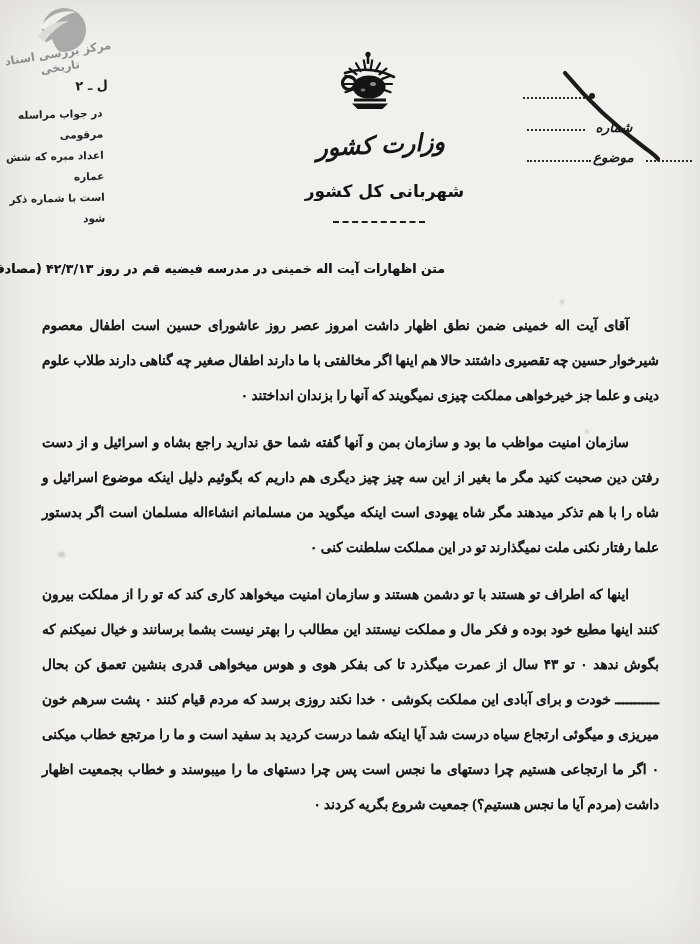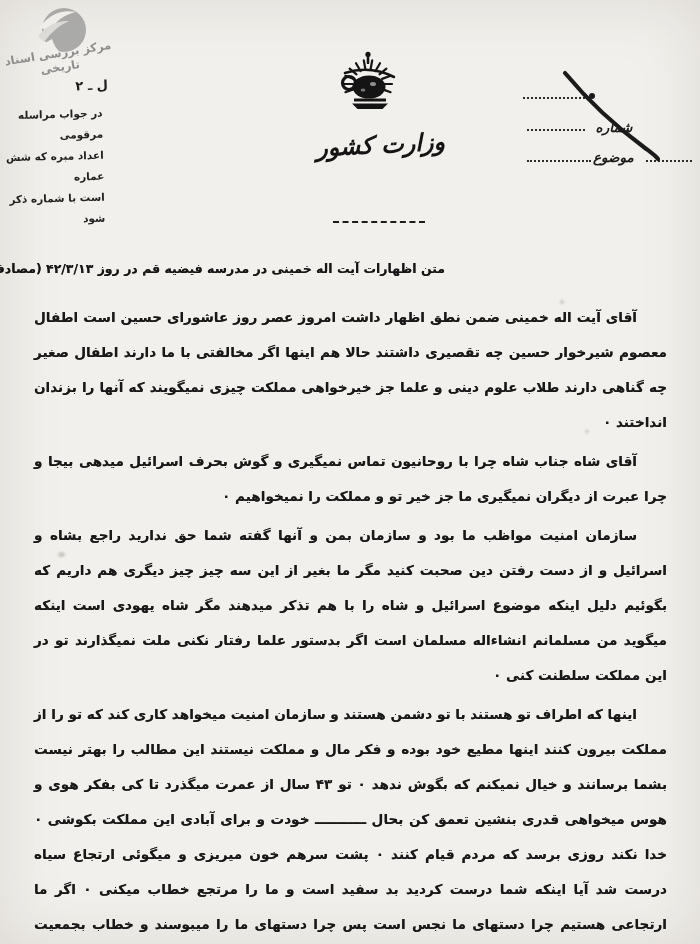--- a/index.html
+++ b/index.html
@@ -64,21 +64,21 @@
     direction:rtl;white-space:nowrap;
     font-size:12.5px;font-weight:bold;color:#151515;
     text-shadow:0 0 .5px rgba(0,0,0,.6);
   }
   .body-text{
     position:absolute;left:30px;top:296px;width:641px;
     direction:rtl;
     font-size:13.6px;font-weight:bold;line-height:35px;color:#181818;
     text-shadow:0 0 .5px rgba(0,0,0,.55);
   }
-  .body-text p{margin:4px;text-align:justify;text-indent:30px;}
+  .body-text p{margin:12px;text-align:justify;text-indent:30px;font-family:Liberation Serif, serif;}
   .speck{position:absolute;border-radius:50%;background:#c9c6c0;filter:blur(1px);}
   .sp1{left:58px;top:552px;width:7px;height:5px;}
   .sp2{left:560px;top:300px;width:4px;height:4px;}
   .sp3{left:585px;top:430px;width:4px;height:3px;}
 </style>
 </head>
 <body>
 
 <div class="page">
 
@@ -117,39 +117,39 @@
     <ellipse cx="39" cy="36" rx="16.5" ry="11.5" fill="#141414"></ellipse>
     <circle cx="19" cy="32" r="6.5" fill="none" stroke="#141414" stroke-width="3.2"></circle>
     <path d="M15 22 Q40 14 64 26" fill="none" stroke="#141414" stroke-width="2.6" stroke-linecap="round"></path>
     <ellipse cx="43" cy="33" rx="3" ry="2" fill="#f2f0ec" opacity=".55"></ellipse>
     <ellipse cx="33" cy="39" rx="2.4" ry="1.6" fill="#f2f0ec" opacity=".45"></ellipse>
     <line x1="24" y1="49" x2="56" y2="49" stroke="#141414" stroke-width="3"></line>
     <path d="M22 52.5 L58 52.5 L52.5 58 L27.5 58 Z" fill="#141414"></path>
   </svg>
 
   <div class="ministry">وزارت کشور</div>
+  <div class="department">شهربانی کل کشور</div>
   <div class="head-rule"></div>
 
   <span class="leader leader1"></span>
   <span class="leader leader2"></span>
   <span class="leader leader3a"></span>
   <span class="leader leader3b"></span>
   <div class="field-label label-number">شماره</div>
   <div class="field-label label-subject">موضوع</div>
 
   <svg class="pen-stroke" viewBox="0 0 140 105">
     <path d="M25 10 C45 34 75 63 105 85 C111 89.5 116 93 118 96" fill="none" stroke="#1b1b1b" stroke-width="4.2" stroke-linecap="round"></path>
     <circle cx="52" cy="33" r="3" fill="#1b1b1b"></circle>
   </svg>
 
   <div class="doc-title">متن اظهارات آیت اله خمینی در مدرسه فیضیه قم در روز ۴۲/۳/۱۳ (مصادف با روز عاشورا)</div>
 
   <div class="body-text">
     <p>آقای آیت اله خمینی ضمن نطق اظهار داشت امروز عصر روز عاشورای حسین است اطفال معصوم شیرخوار حسین چه تقصیری داشتند حالا هم اینها اگر مخالفتی با ما دارند اطفال صغیر چه گناهی دارند طلاب علوم دینی و علما جز خیرخواهی مملکت چیزی نمیگویند که آنها را بزندان انداختند ۰</p>
-    <p>آقای شاه جناب شاه چرا با روحانیون تماس نمیگیری و گوش بحرف اسرائیل میدهی بیجا و چرا عبرت از دیگران نمیگیری ما جز خیر تو و مملکت را نمیخواهیم ۰</p>
     <p>سازمان امنیت مواظب ما بود و سازمان بمن و آنها گفته شما حق ندارید راجع بشاه و اسرائیل و از دست رفتن دین صحبت کنید مگر ما بغیر از این سه چیز چیز دیگری هم داریم که بگوئیم دلیل اینکه موضوع اسرائیل و شاه را با هم تذکر میدهند مگر شاه یهودی است اینکه میگوید من مسلمانم انشاءاله مسلمان است اگر بدستور علما رفتار نکنی ملت نمیگذارند تو در این مملکت سلطنت کنی ۰</p>
     <p>اینها که اطراف تو هستند با تو دشمن هستند و سازمان امنیت میخواهد کاری کند که تو را از مملکت بیرون کنند اینها مطیع خود بوده و فکر مال و مملکت نیستند این مطالب را بهتر نیست بشما برسانند و خیال نمیکنم که بگوش ندهد ۰ تو ۴۳ سال از عمرت میگذرد تا کی بفکر هوی و هوس میخواهی قدری بنشین تعمق کن بحال ـــــــــــ خودت و برای آبادی این مملکت بکوشی ۰ خدا نکند روزی برسد که مردم قیام کنند ۰ پشت سرهم خون میریزی و میگوئی ارتجاع سیاه درست شد آیا اینکه شما درست کردید بد سفید است و ما را مرتجع خطاب میکنی ۰ اگر ما ارتجاعی هستیم چرا دستهای ما نجس است پس چرا دستهای ما را میبوسند و خطاب بجمعیت اظهار داشت (مردم آیا ما نجس هستیم؟) جمعیت شروع بگریه کردند ۰</p>
 
   </div>
 
   <span class="speck sp1"></span>
   <span class="speck sp2"></span>
   <span class="speck sp3"></span>
 </div>
 

